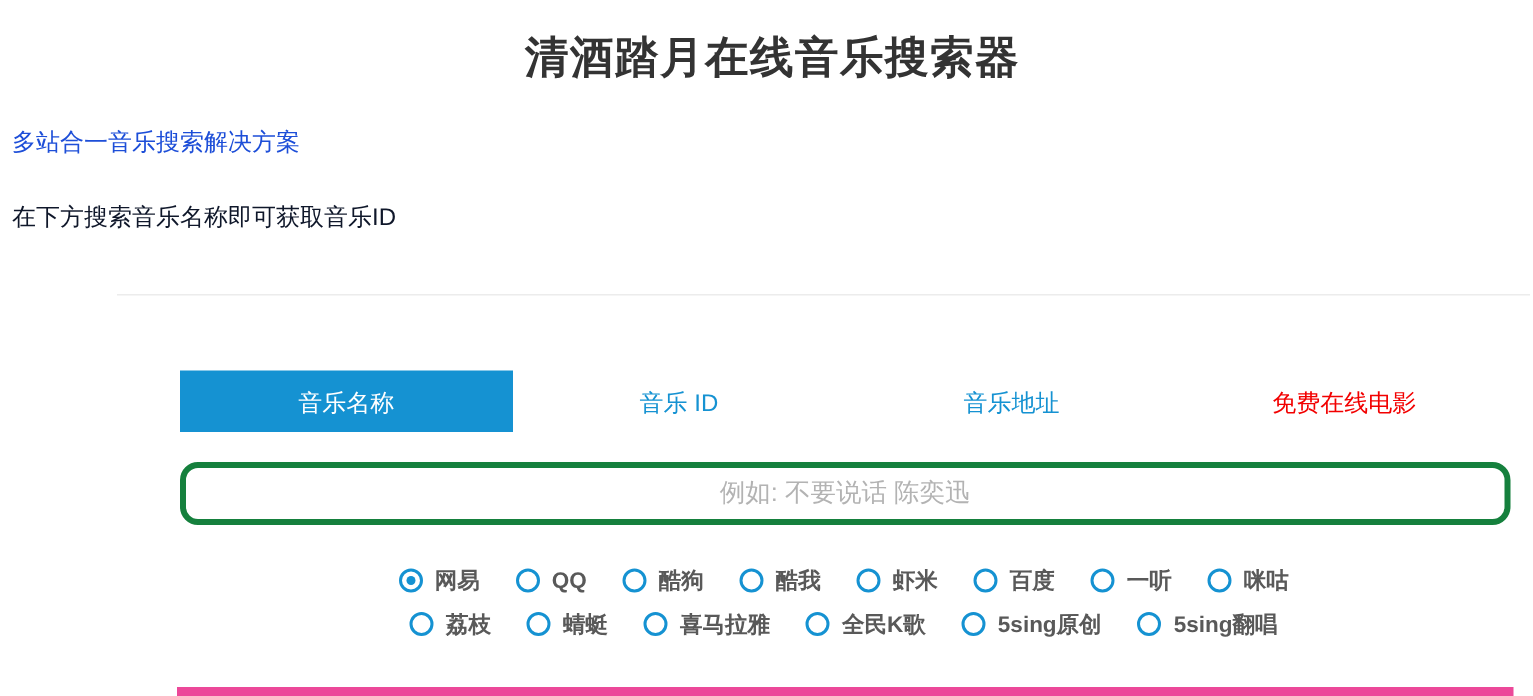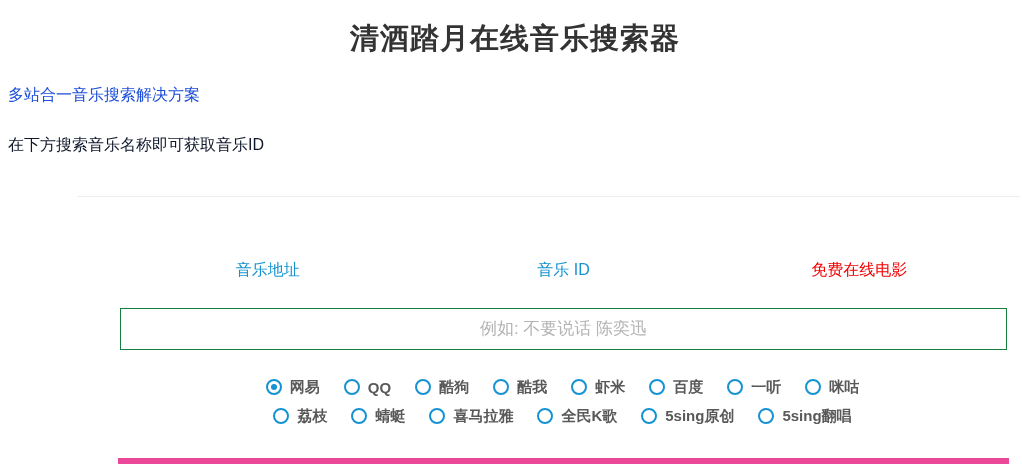--- a/index.html
+++ b/index.html
@@ -65,22 +65,22 @@
   .tab.red {
     color: #f20000;
   }
   .search-row {
     margin-top: 20px;
   }
   .search-input {
     display: block;
     width: 100%;
     height: 42px;
-    border: 1px solid #15803d;
-    border-radius: 0;
+    border: 4px solid #15803d;
+    border-radius: 12px;
     text-align: center;
     font-size: 17px;
     color: #333;
     outline: none;
     font-family: "Liberation Sans", "DejaVu Sans", sans-serif;
   }
   .search-input::placeholder {
     color: #b3b3b3;
     opacity: 1;
   }
@@ -149,22 +149,23 @@
 
   <div class="page-subtitle">多站合一音乐搜索解决方案</div>
 
   <div class="instruction">在下方搜索音乐名称即可获取音乐ID</div>
 
   <div class="divider"></div>
 
   <div class="main">
 
     <div class="tabs">
+      <div class="tab active">音乐名称</div>
+      <div class="tab">音乐 ID</div>
       <div class="tab">音乐地址</div>
-      <div class="tab">音乐 ID</div>
       <div class="tab red">免费在线电影</div>
     </div>
 
     <div class="search-row">
       <input class="search-input" type="text" placeholder="例如: 不要说话 陈奕迅" style="">
     </div>
 
     <div class="sources">
       <div class="source-row">
         <span class="radio-item selected">

